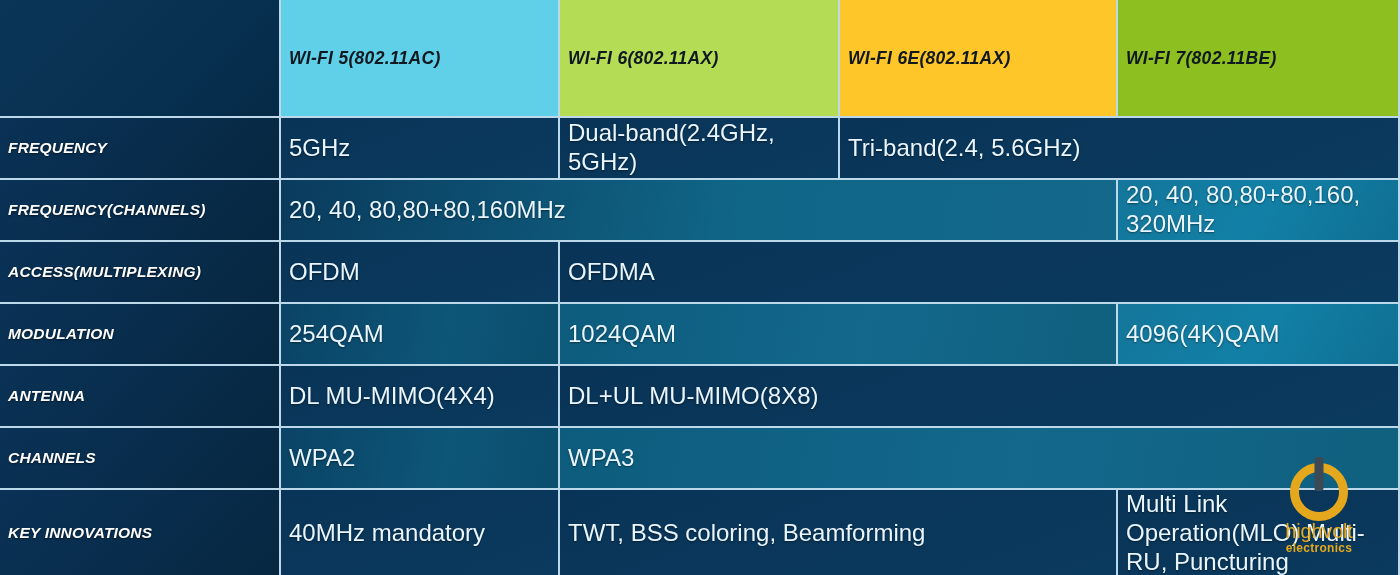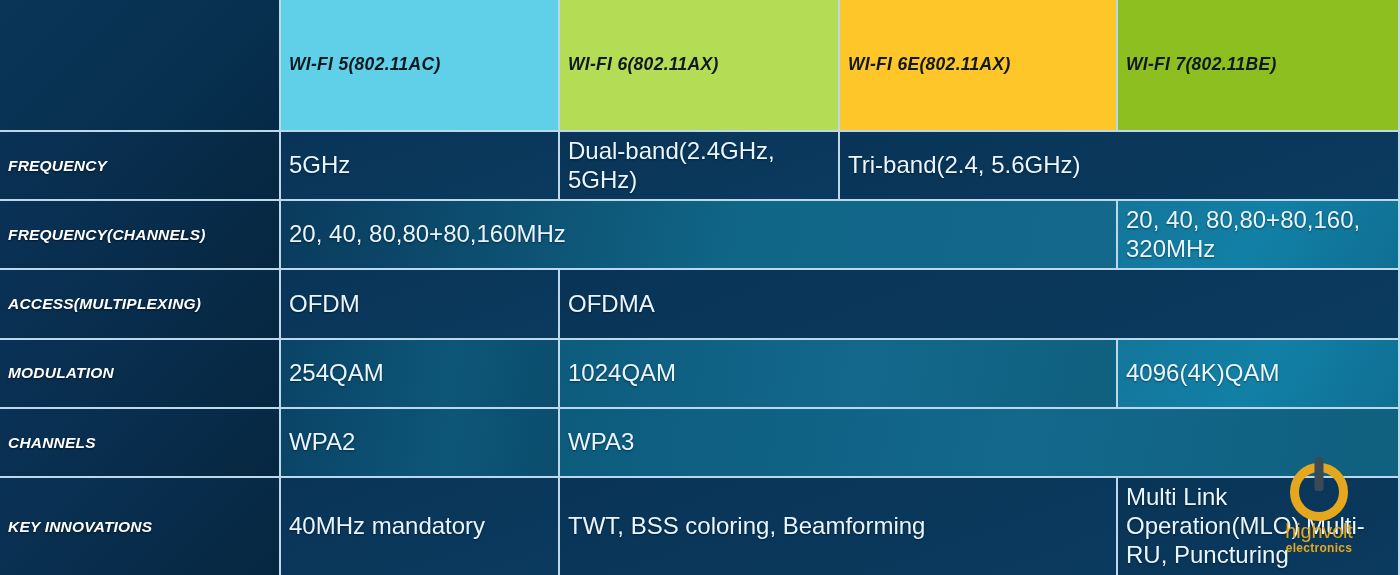--- a/index.html
+++ b/index.html
@@ -214,20 +214,25 @@
         <td class="cell bg-navy-flat no-right" colspan="3">OFDMA</td>
       </tr>
 
       <tr class="body-row">
         <td class="rowlabel">MODULATION</td>
         <td class="cell bg-teal-dark">254QAM</td>
         <td class="cell bg-teal-mid" colspan="2">1024QAM</td>
         <td class="cell bg-teal-bright no-right">4096(4K)QAM</td>
       </tr>
 
+      <tr class="body-row">
+        <td class="rowlabel">ANTENNA</td>
+        <td class="cell bg-navy-flat">DL MU-MIMO(4X4)</td>
+        <td class="cell bg-navy-flat no-right" colspan="3">DL+UL MU-MIMO(8X8)</td>
+      </tr>
 
       <tr class="body-row">
         <td class="rowlabel">CHANNELS</td>
         <td class="cell bg-teal-dark">WPA2</td>
         <td class="cell bg-teal-mid no-right" colspan="3">WPA3</td>
       </tr>
 
       <tr class="body-row last-row">
         <td class="rowlabel">KEY INNOVATIONS</td>
         <td class="cell bg-navy-flat">40MHz mandatory</td>

